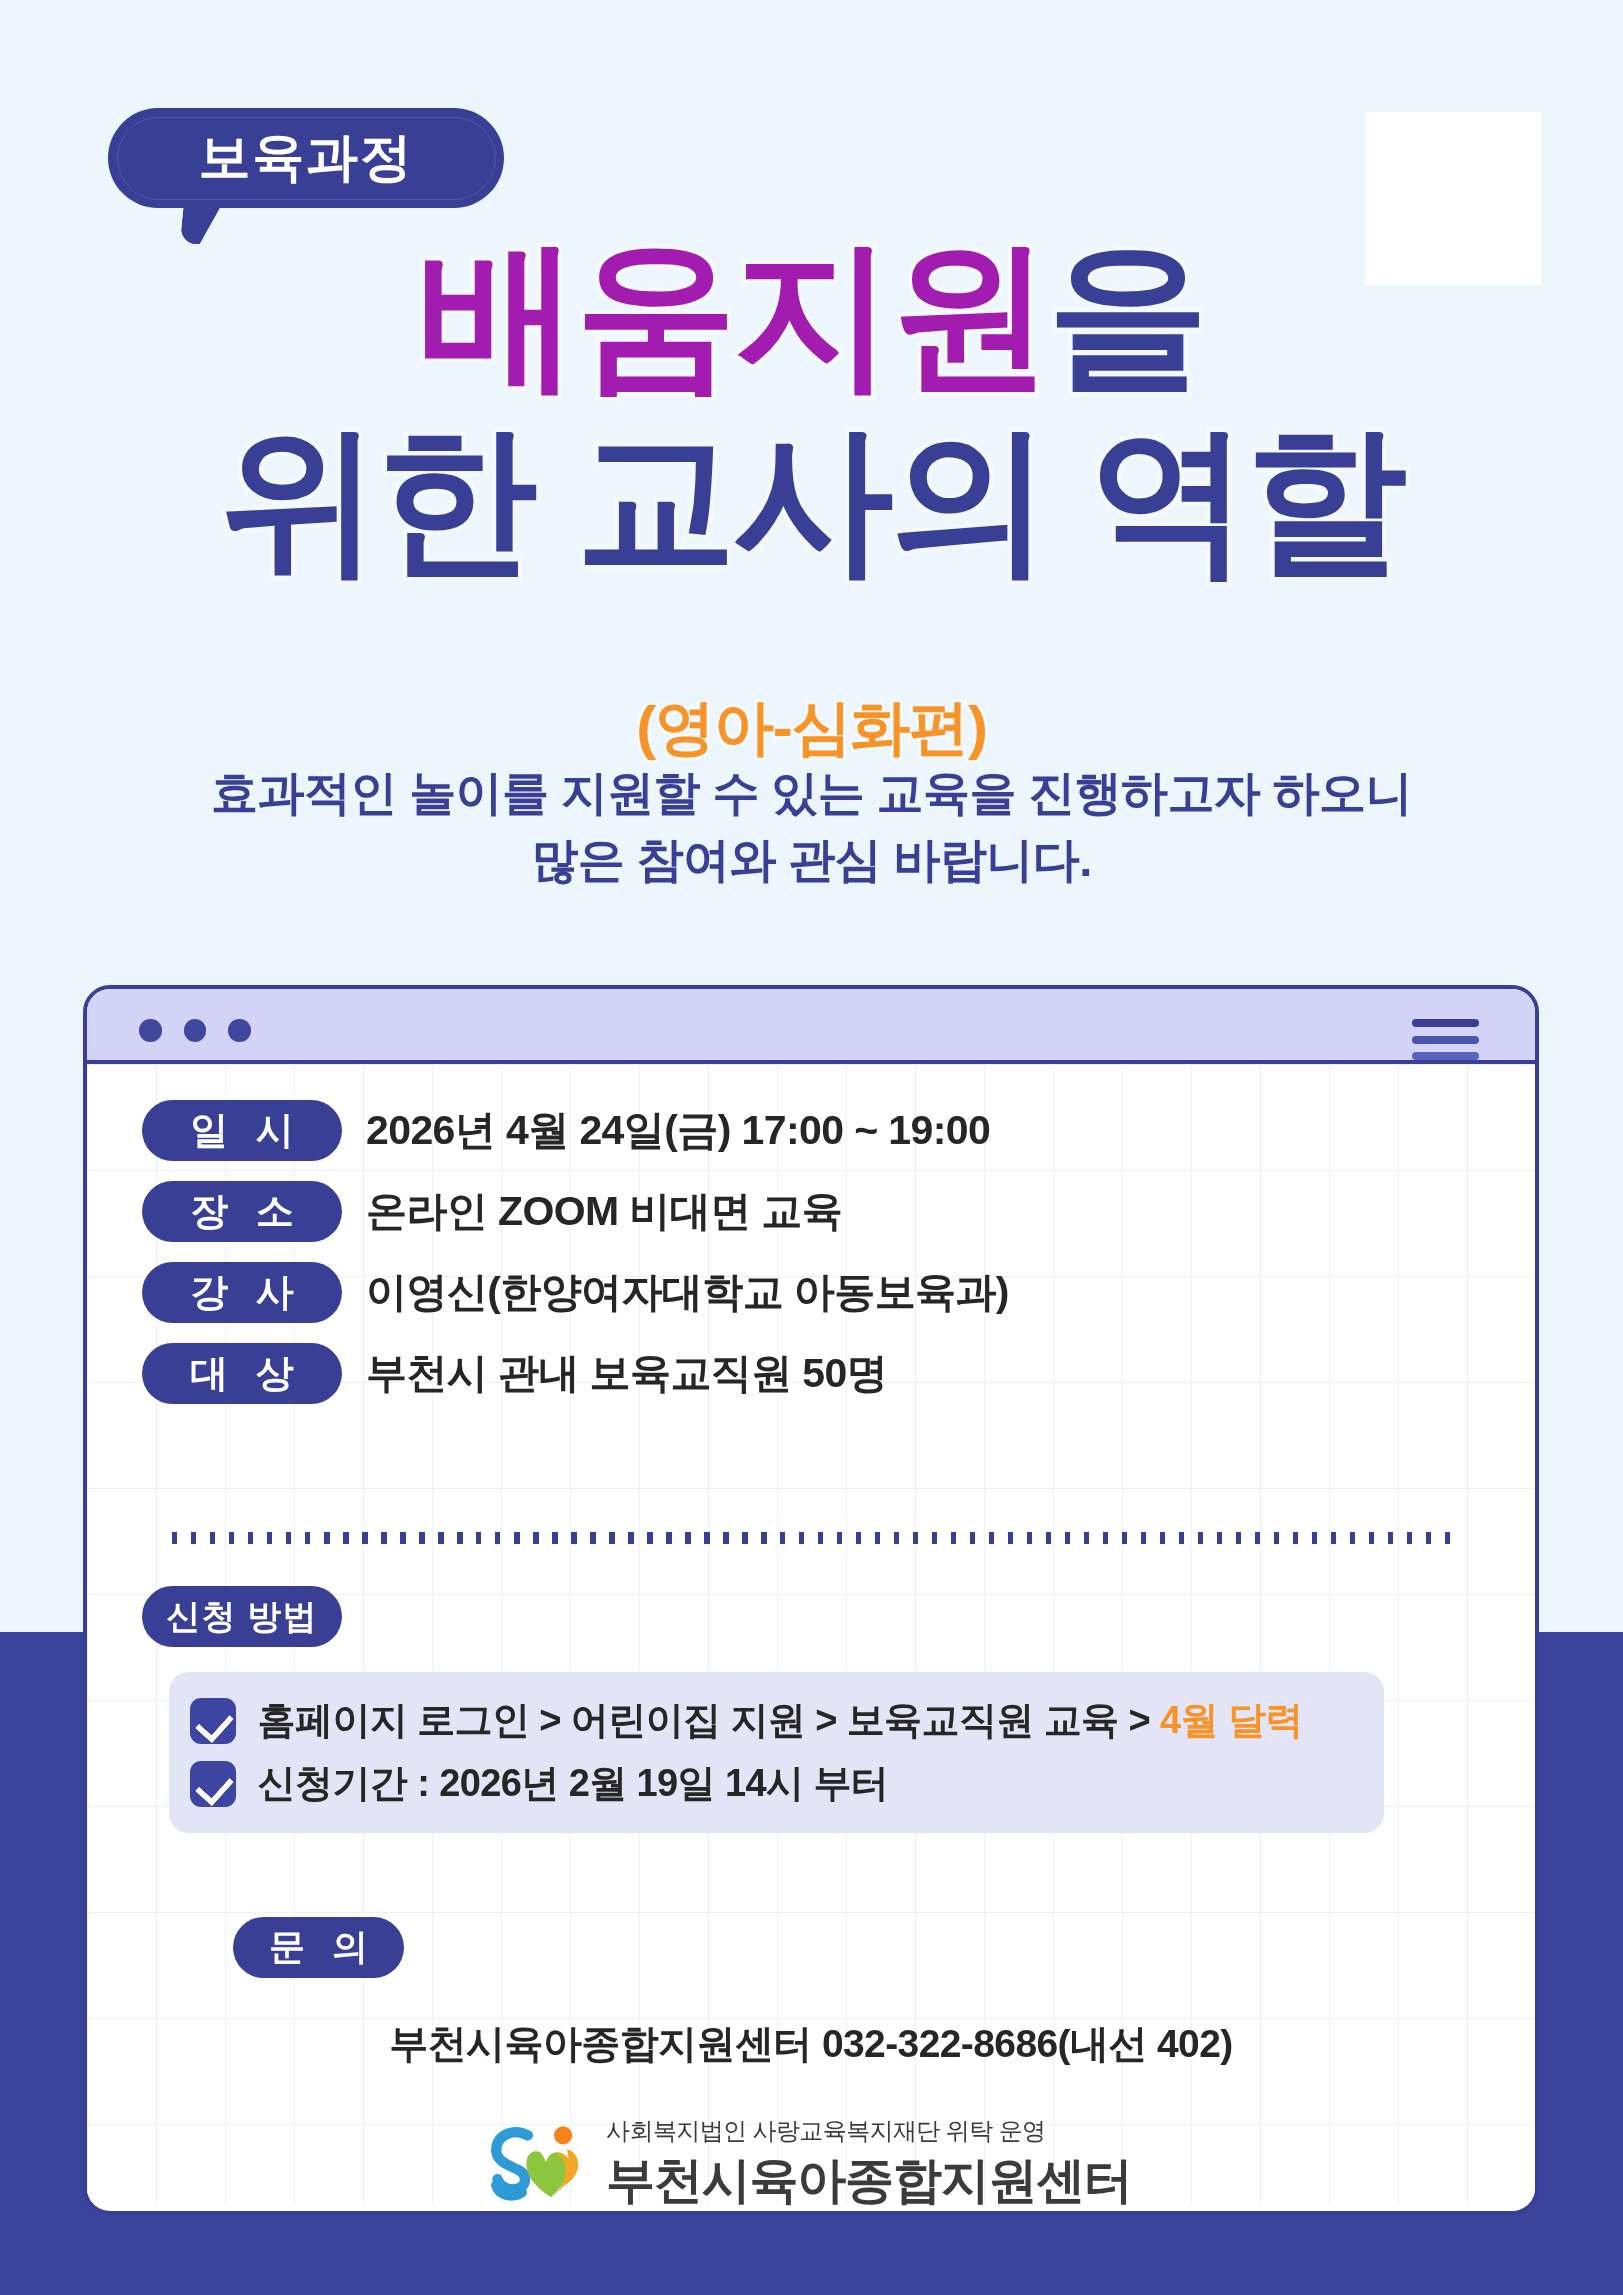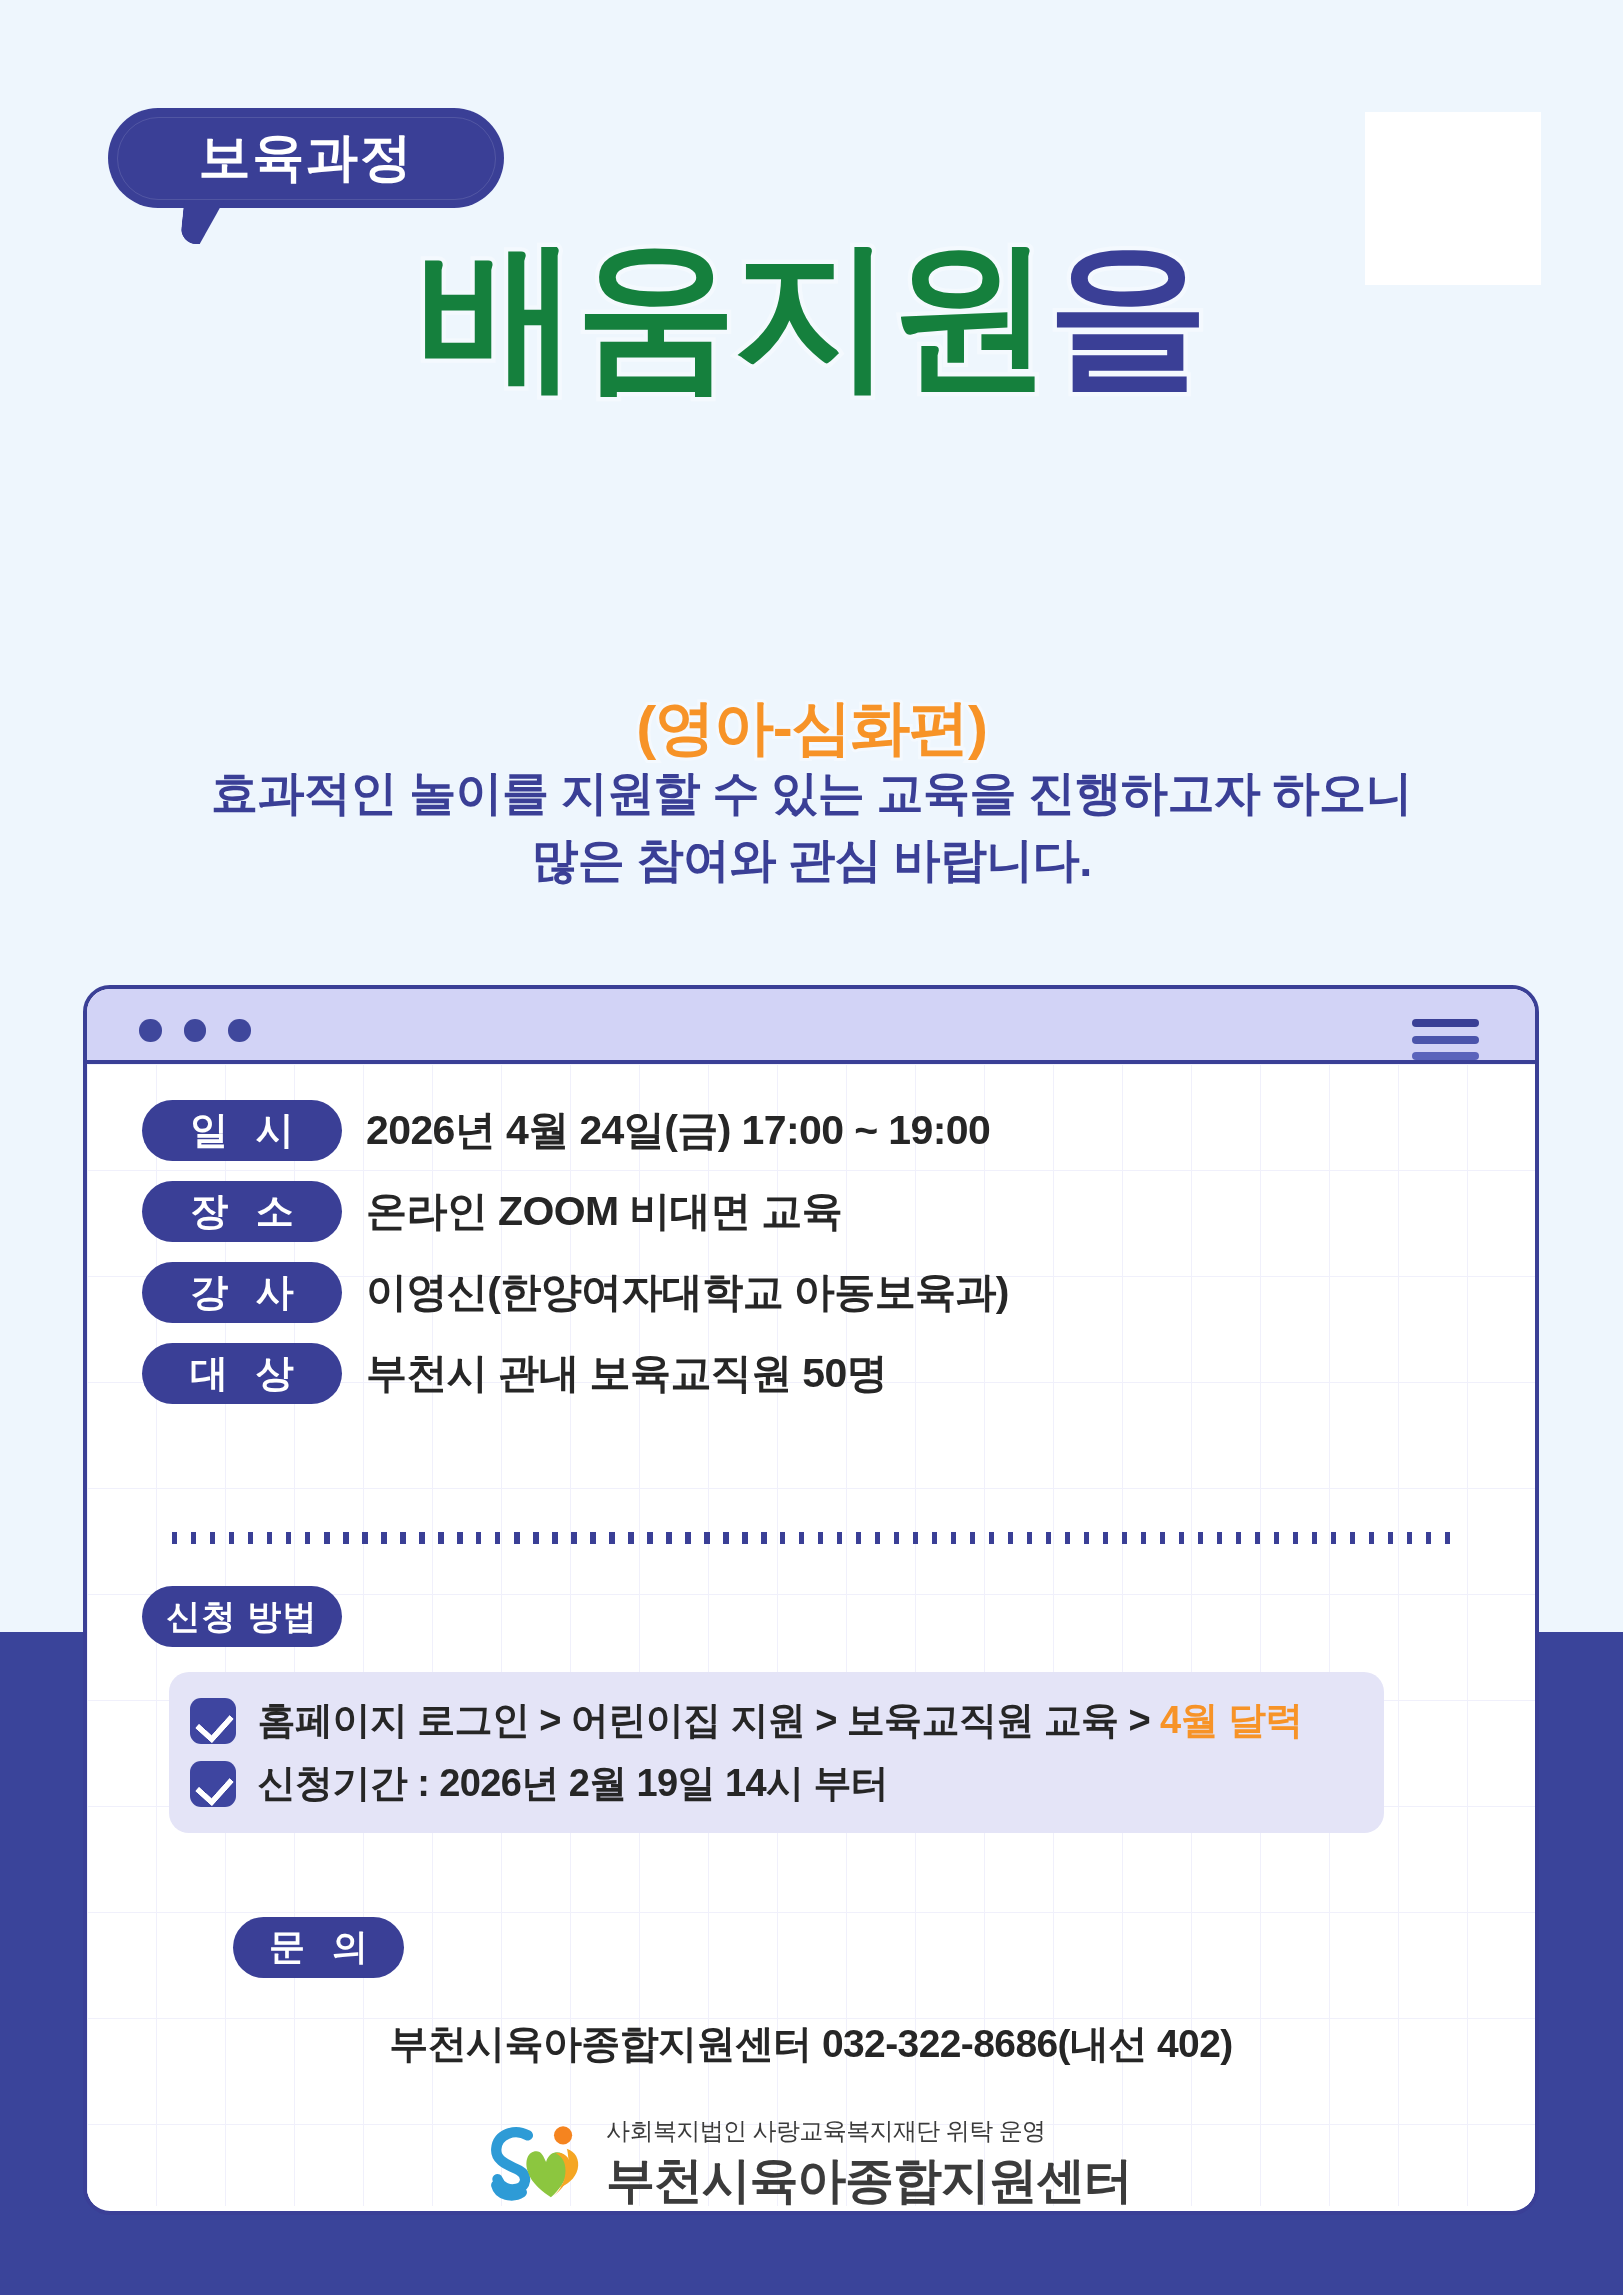--- a/index.html
+++ b/index.html
@@ -58,21 +58,21 @@
 
   .title-line {
     position:absolute; left:0; width:1623px; text-align:center;
     font-weight:bold; line-height:1;
     -webkit-text-stroke:8.5px #f4f9fe;
     paint-order:stroke fill;
   }
   #title-line-1 {
     top:234px; font-size:161px; letter-spacing:-3.6px;
   }
-  #title-line-1 .orange { color:#15803d; }
+  #title-line-1 .orange { color:#a21caf; }
   #title-line-1 .blue   { color:#3a3f96; }
   #title-line-2 {
     top:419px; font-size:161px; letter-spacing:-3.6px; color:#3a3f96;
   }
   #title-sub {
     position:absolute; left:0; top:641px; width:1623px; text-align:center;
     font-size:60px; font-weight:bold; color:#f79327;
     -webkit-text-stroke:6px #f4f9fe; paint-order:stroke fill;
     letter-spacing:-1.2px;
     margin-top:47px;
@@ -234,20 +234,21 @@
     <span id="badge-bubble-label">보육과정</span>
   </div>
   <div id="bubble-tail"></div>
 
   <div id="white-square"></div>
 
   <div class="title-line" id="title-line-1">
     <span class="orange">배움지원</span><span class="blue">을</span>
   </div>
 
+  <div class="title-line" id="title-line-2">위한 교사의 역할</div>
 
   <div id="title-sub">(영아-심화편)</div>
 
   <div id="description">
     <div>효과적인 놀이를 지원할 수 있는 교육을 진행하고자 하오니</div>
     <div>많은 참여와 관심 바랍니다.</div>
   </div>
 </div>
 
 <div id="window-card">

